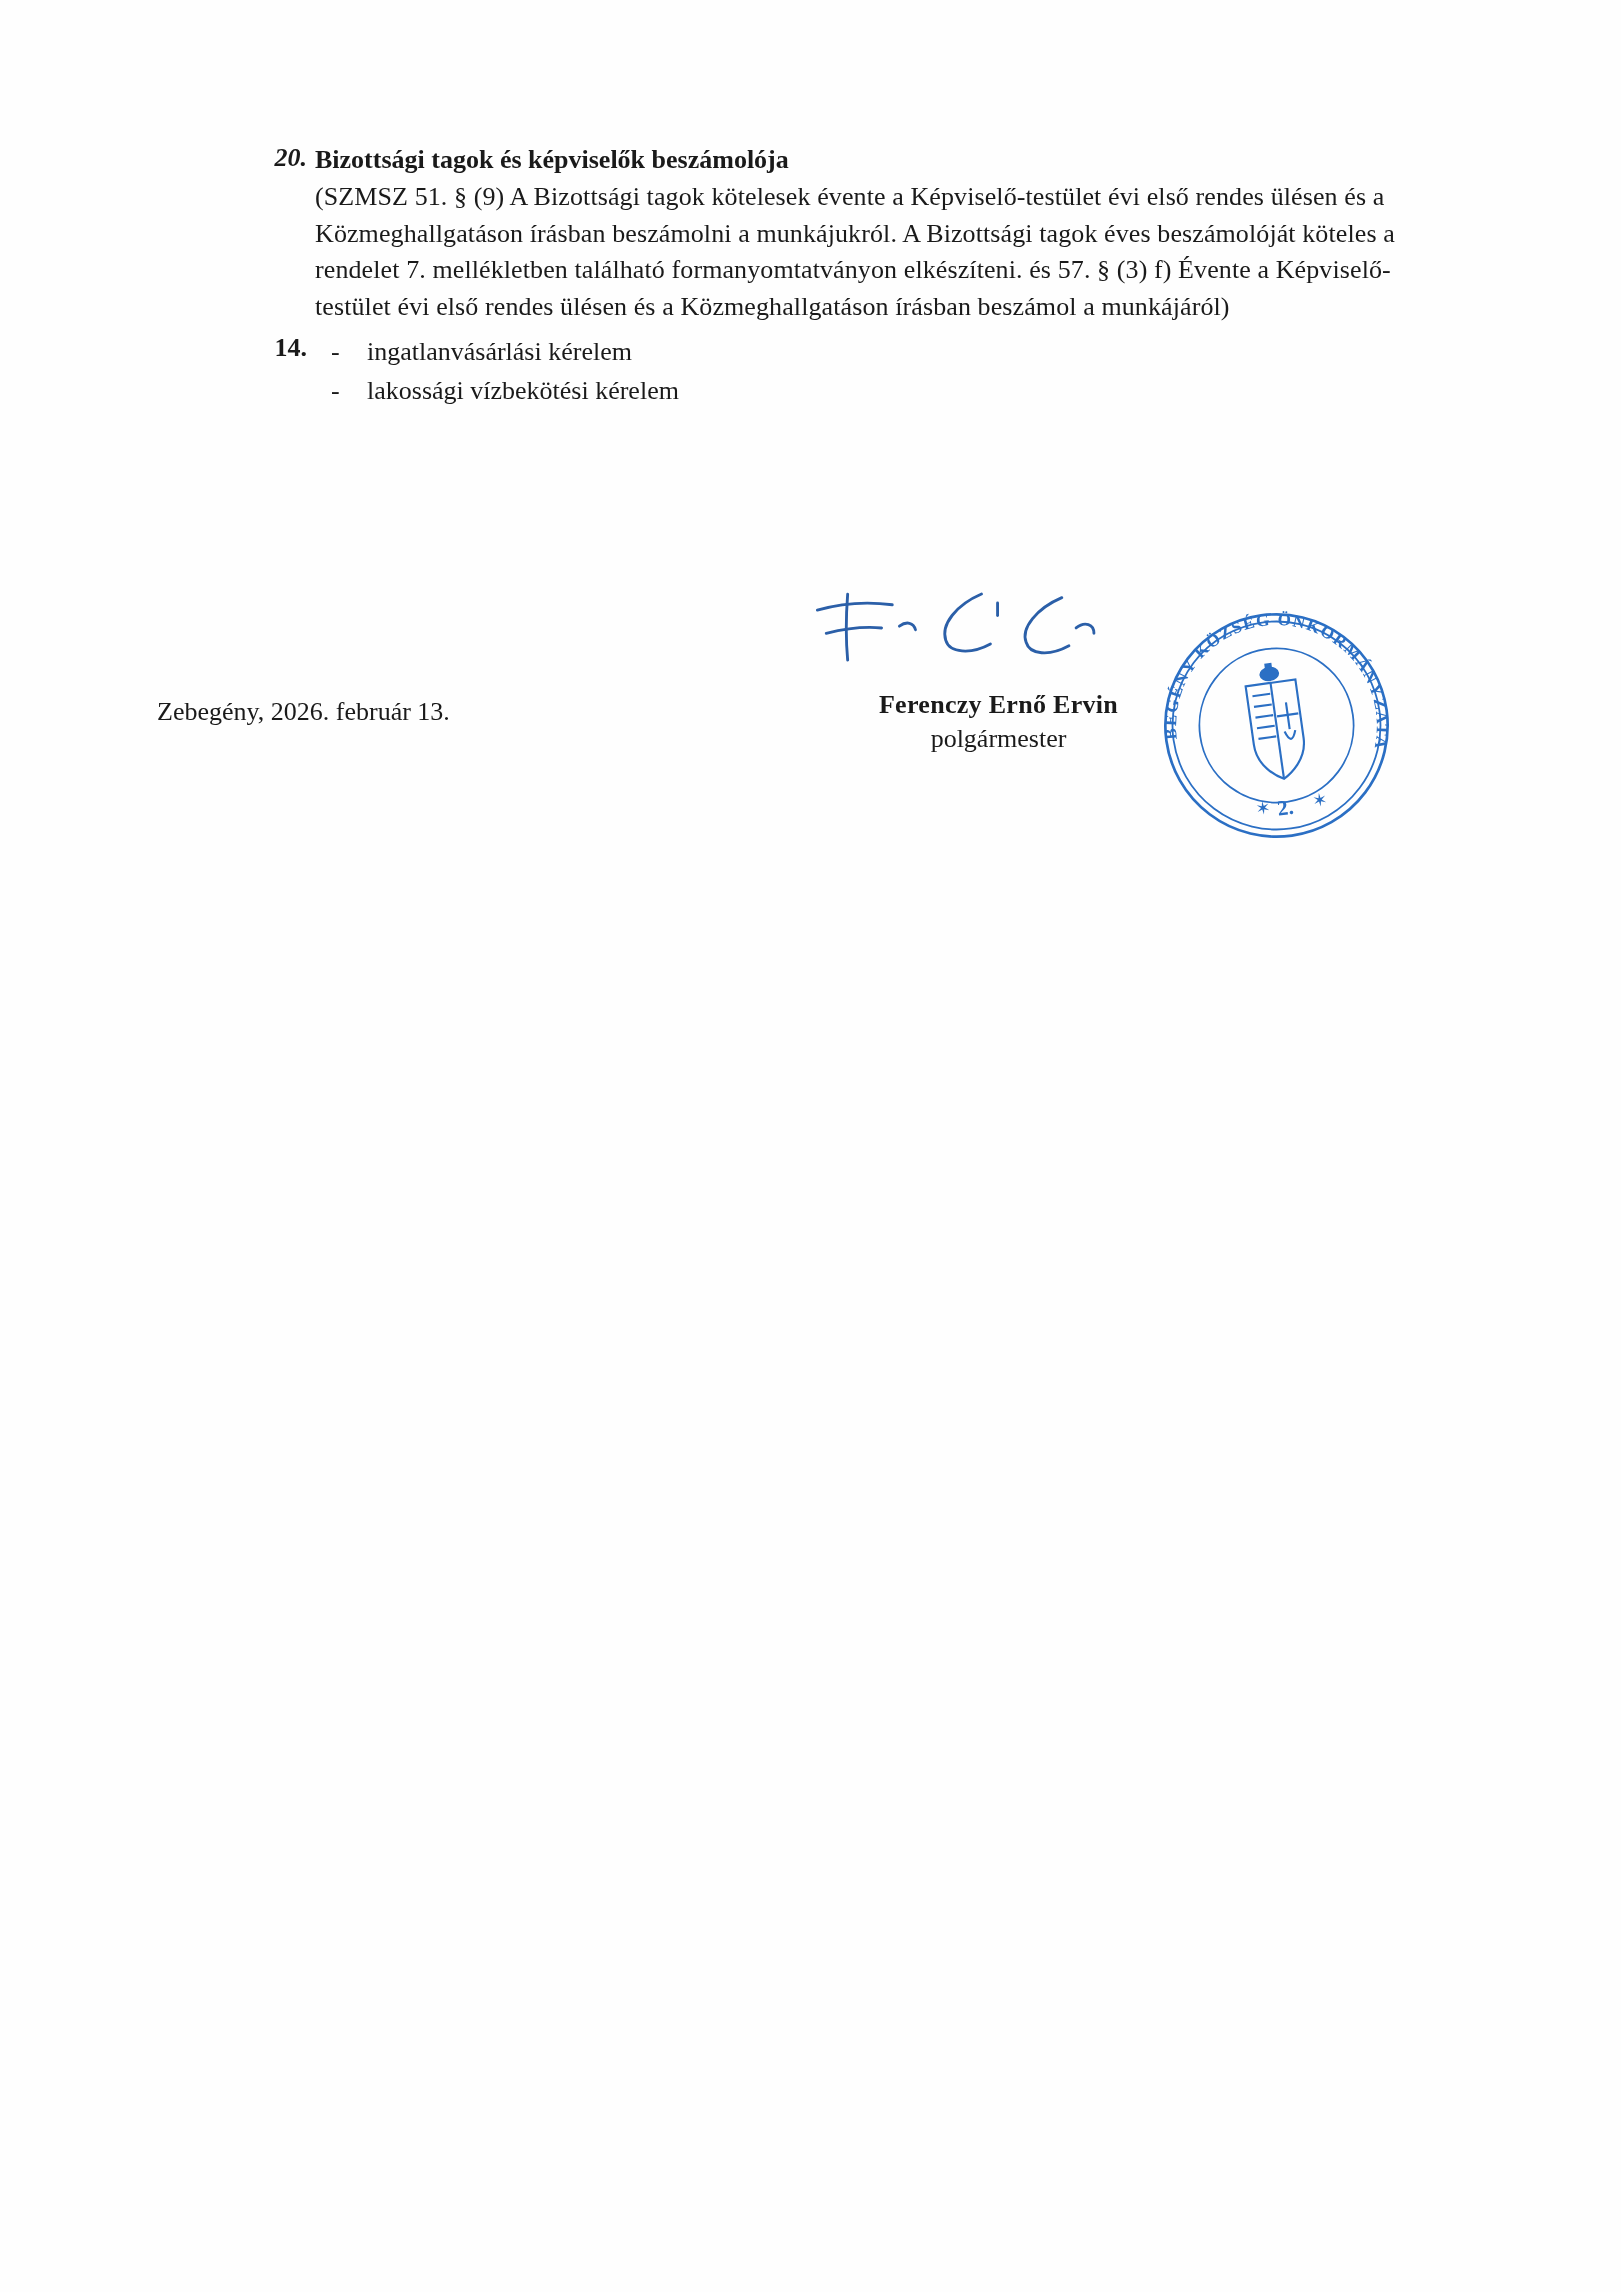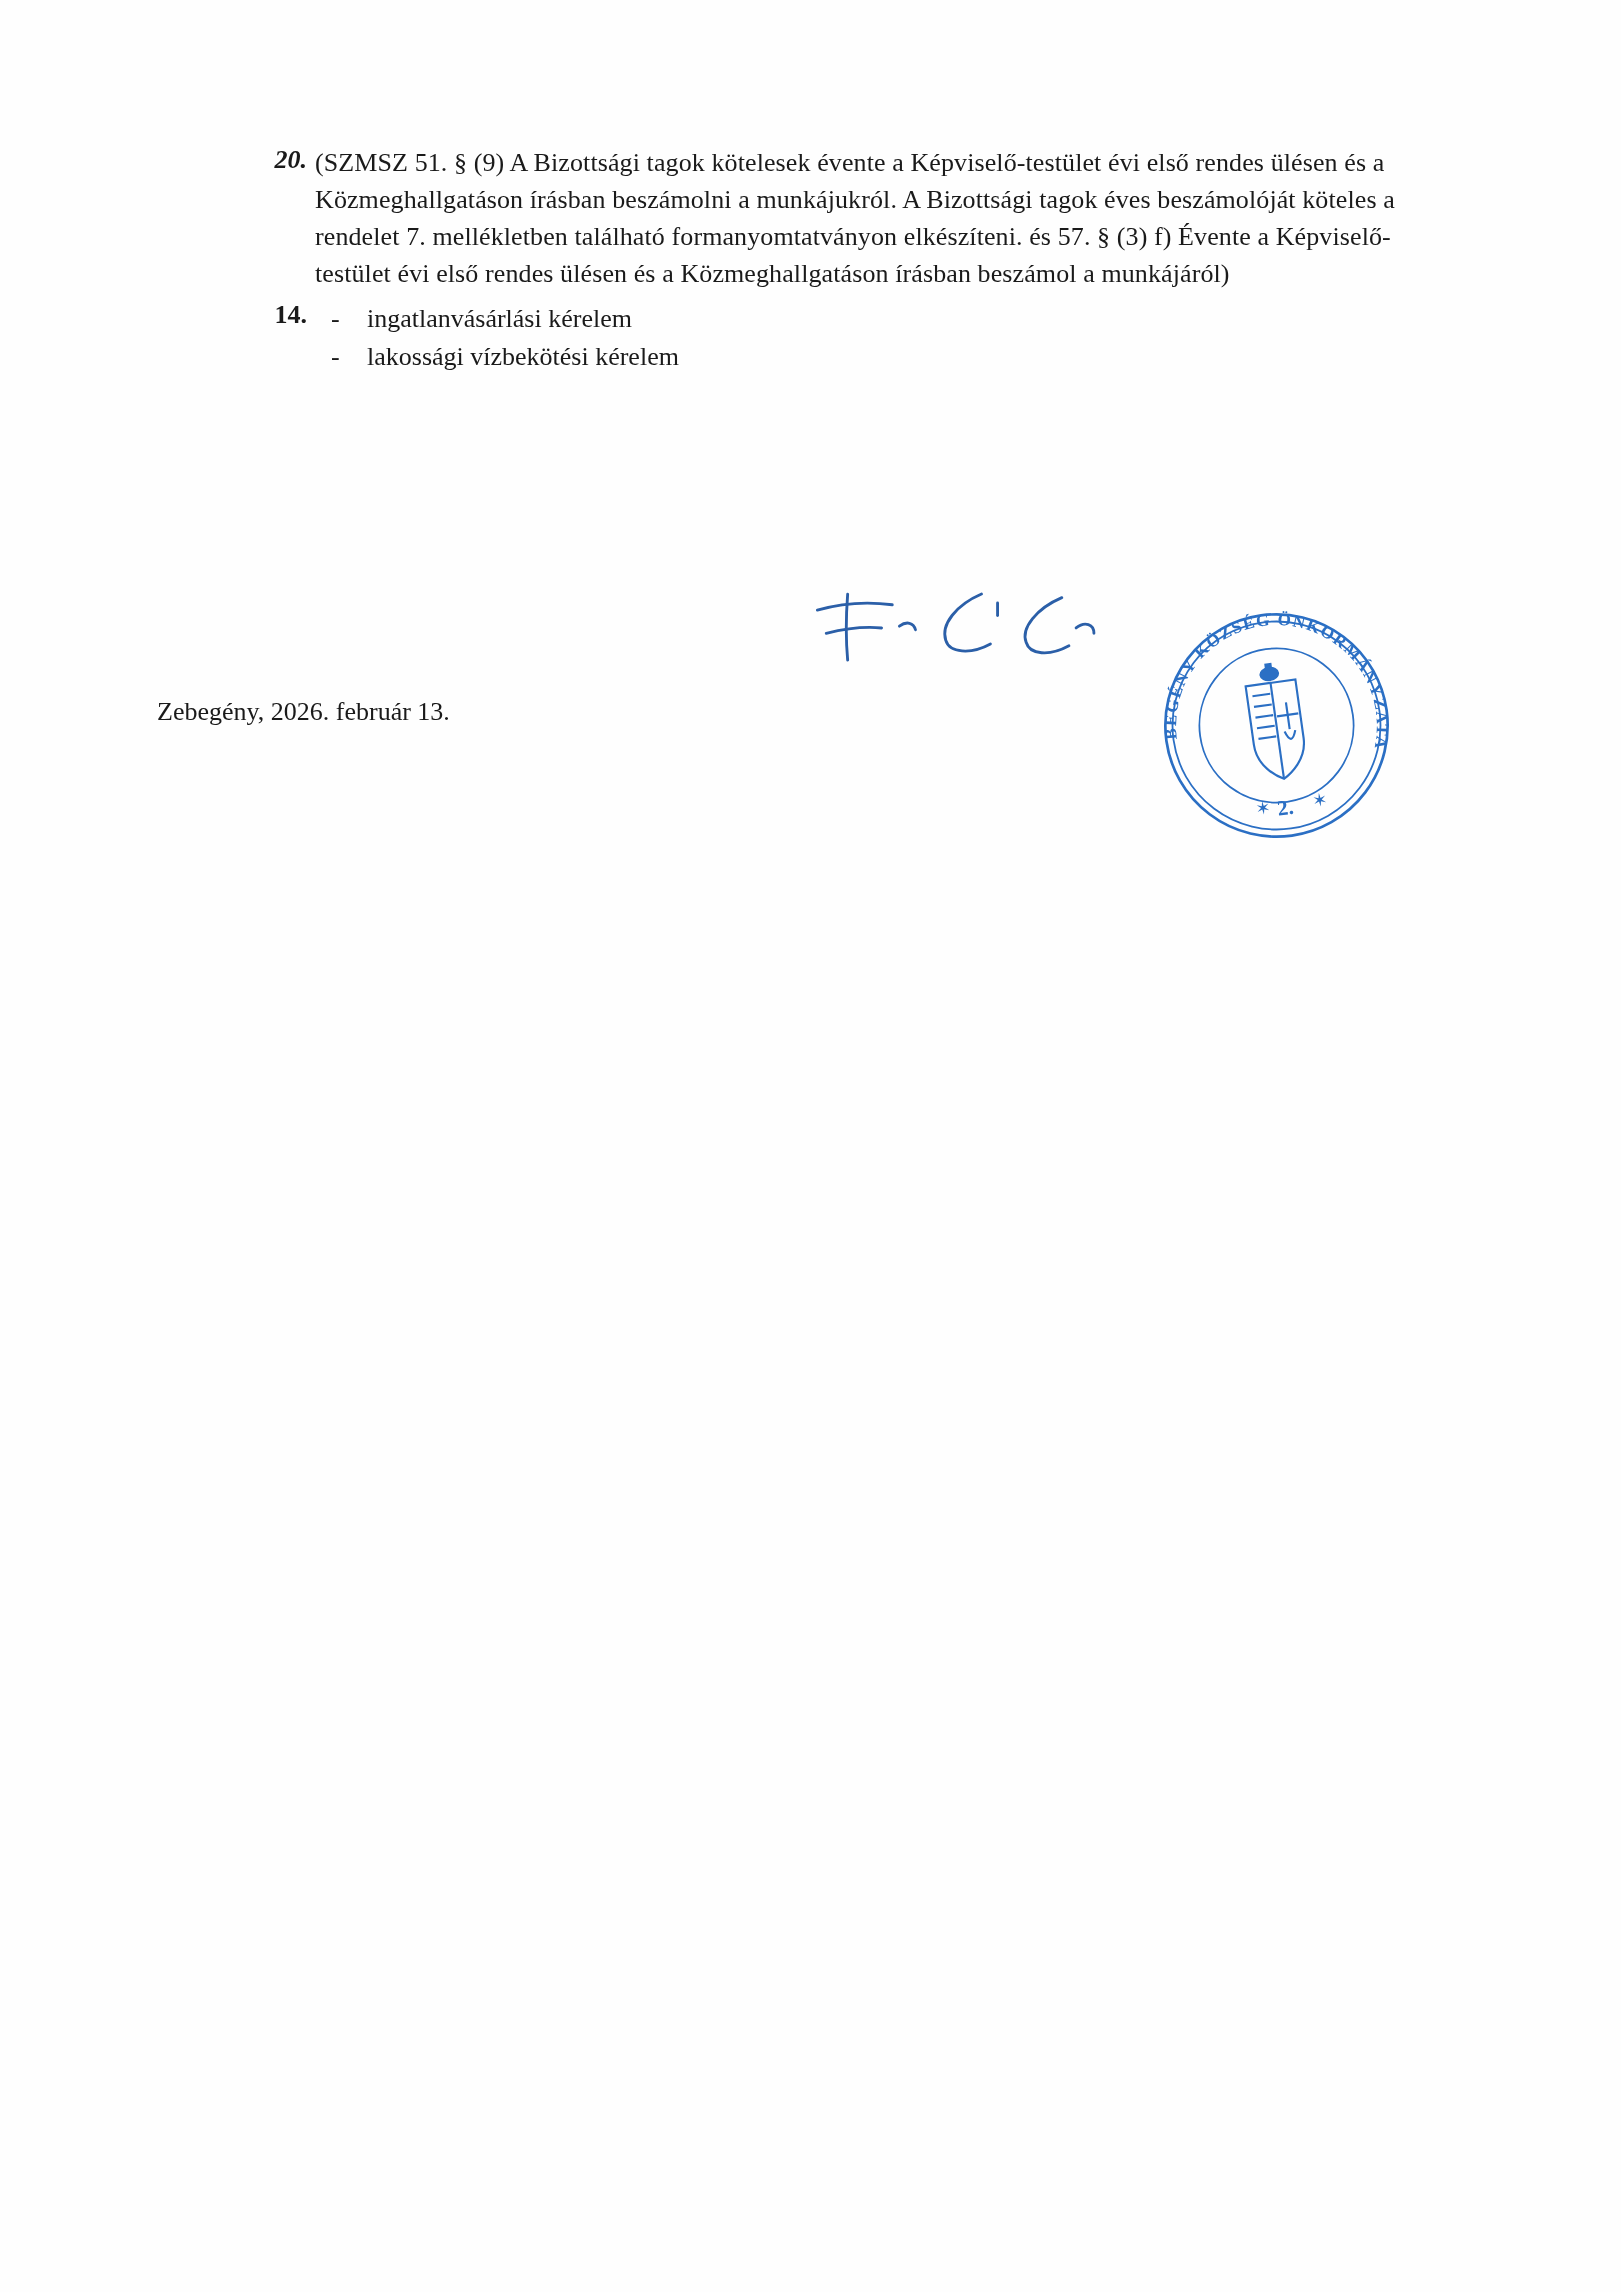--- a/index.html
+++ b/index.html
@@ -138,20 +138,21 @@
 </head>
 <body>
 
 <div class="page">
 
   <div class="content">
 
     <div class="item">
       <div class="item-number italic-num">20.</div>
       <div class="item-body">
+        <div class="item-title">Bizottsági tagok és képviselők beszámolója</div>
         <div class="item-quote">(SZMSZ 51. § (9) A Bizottsági tagok kötelesek évente a Képviselő-testület évi első rendes ülésen és a Közmeghallgatáson írásban beszámolni a munkájukról. A Bizottsági tagok éves beszámolóját köteles a rendelet 7. mellékletben található formanyomtatványon elkészíteni. és 57. § (3) f) Évente a Képviselő-testület évi első rendes ülésen és a Közmeghallgatáson írásban beszámol a munkájáról)</div>
       </div>
     </div>
 
     <div class="item spacer-11">
       <div class="item-number">14.</div>
       <div class="item-body">
         <ul class="sub-list">
           <li>
             <span class="dash">-</span>
@@ -179,20 +180,24 @@
           <path d="M22 62 C 46 56, 64 54, 84 56"></path>
           <path d="M104 54 C 112 48, 120 50, 122 58"></path>
           <path d="M196 18 C 168 30, 150 52, 156 70 C 160 84, 184 86, 206 74"></path>
           <path d="M214 28 C 214 34, 214 38, 214 42"></path>
           <path d="M286 22 C 258 34, 240 56, 246 72 C 250 86, 272 88, 294 76"></path>
           <path d="M302 56 C 312 48, 322 52, 322 62"></path>
         </g>
       </svg>
     </div>
 
+    <div class="signer">
+      <div class="name">Ferenczy Ernő Ervin</div>
+      <div class="role">polgármester</div>
+    </div>
 
     <div class="stamp">
       <svg width="251" height="251" viewBox="0 0 280 280" xmlns="http://www.w3.org/2000/svg">
         <defs>
           <path id="outerArc" d="M 140,140 m -112,0 a 112,112 0 1,1 224,0 a 112,112 0 1,1 -224,0"></path>
         </defs>
         <circle cx="140" cy="140" r="124" fill="none" stroke="#2b6fc4" stroke-width="3"></circle>
         <circle cx="140" cy="140" r="116" fill="none" stroke="#2b6fc4" stroke-width="2"></circle>
         <circle cx="140" cy="140" r="86" fill="none" stroke="#2b6fc4" stroke-width="2"></circle>
         <text font-family="'Liberation Serif', serif" font-size="19" font-weight="bold" fill="#2b6fc4" letter-spacing="1.6">

